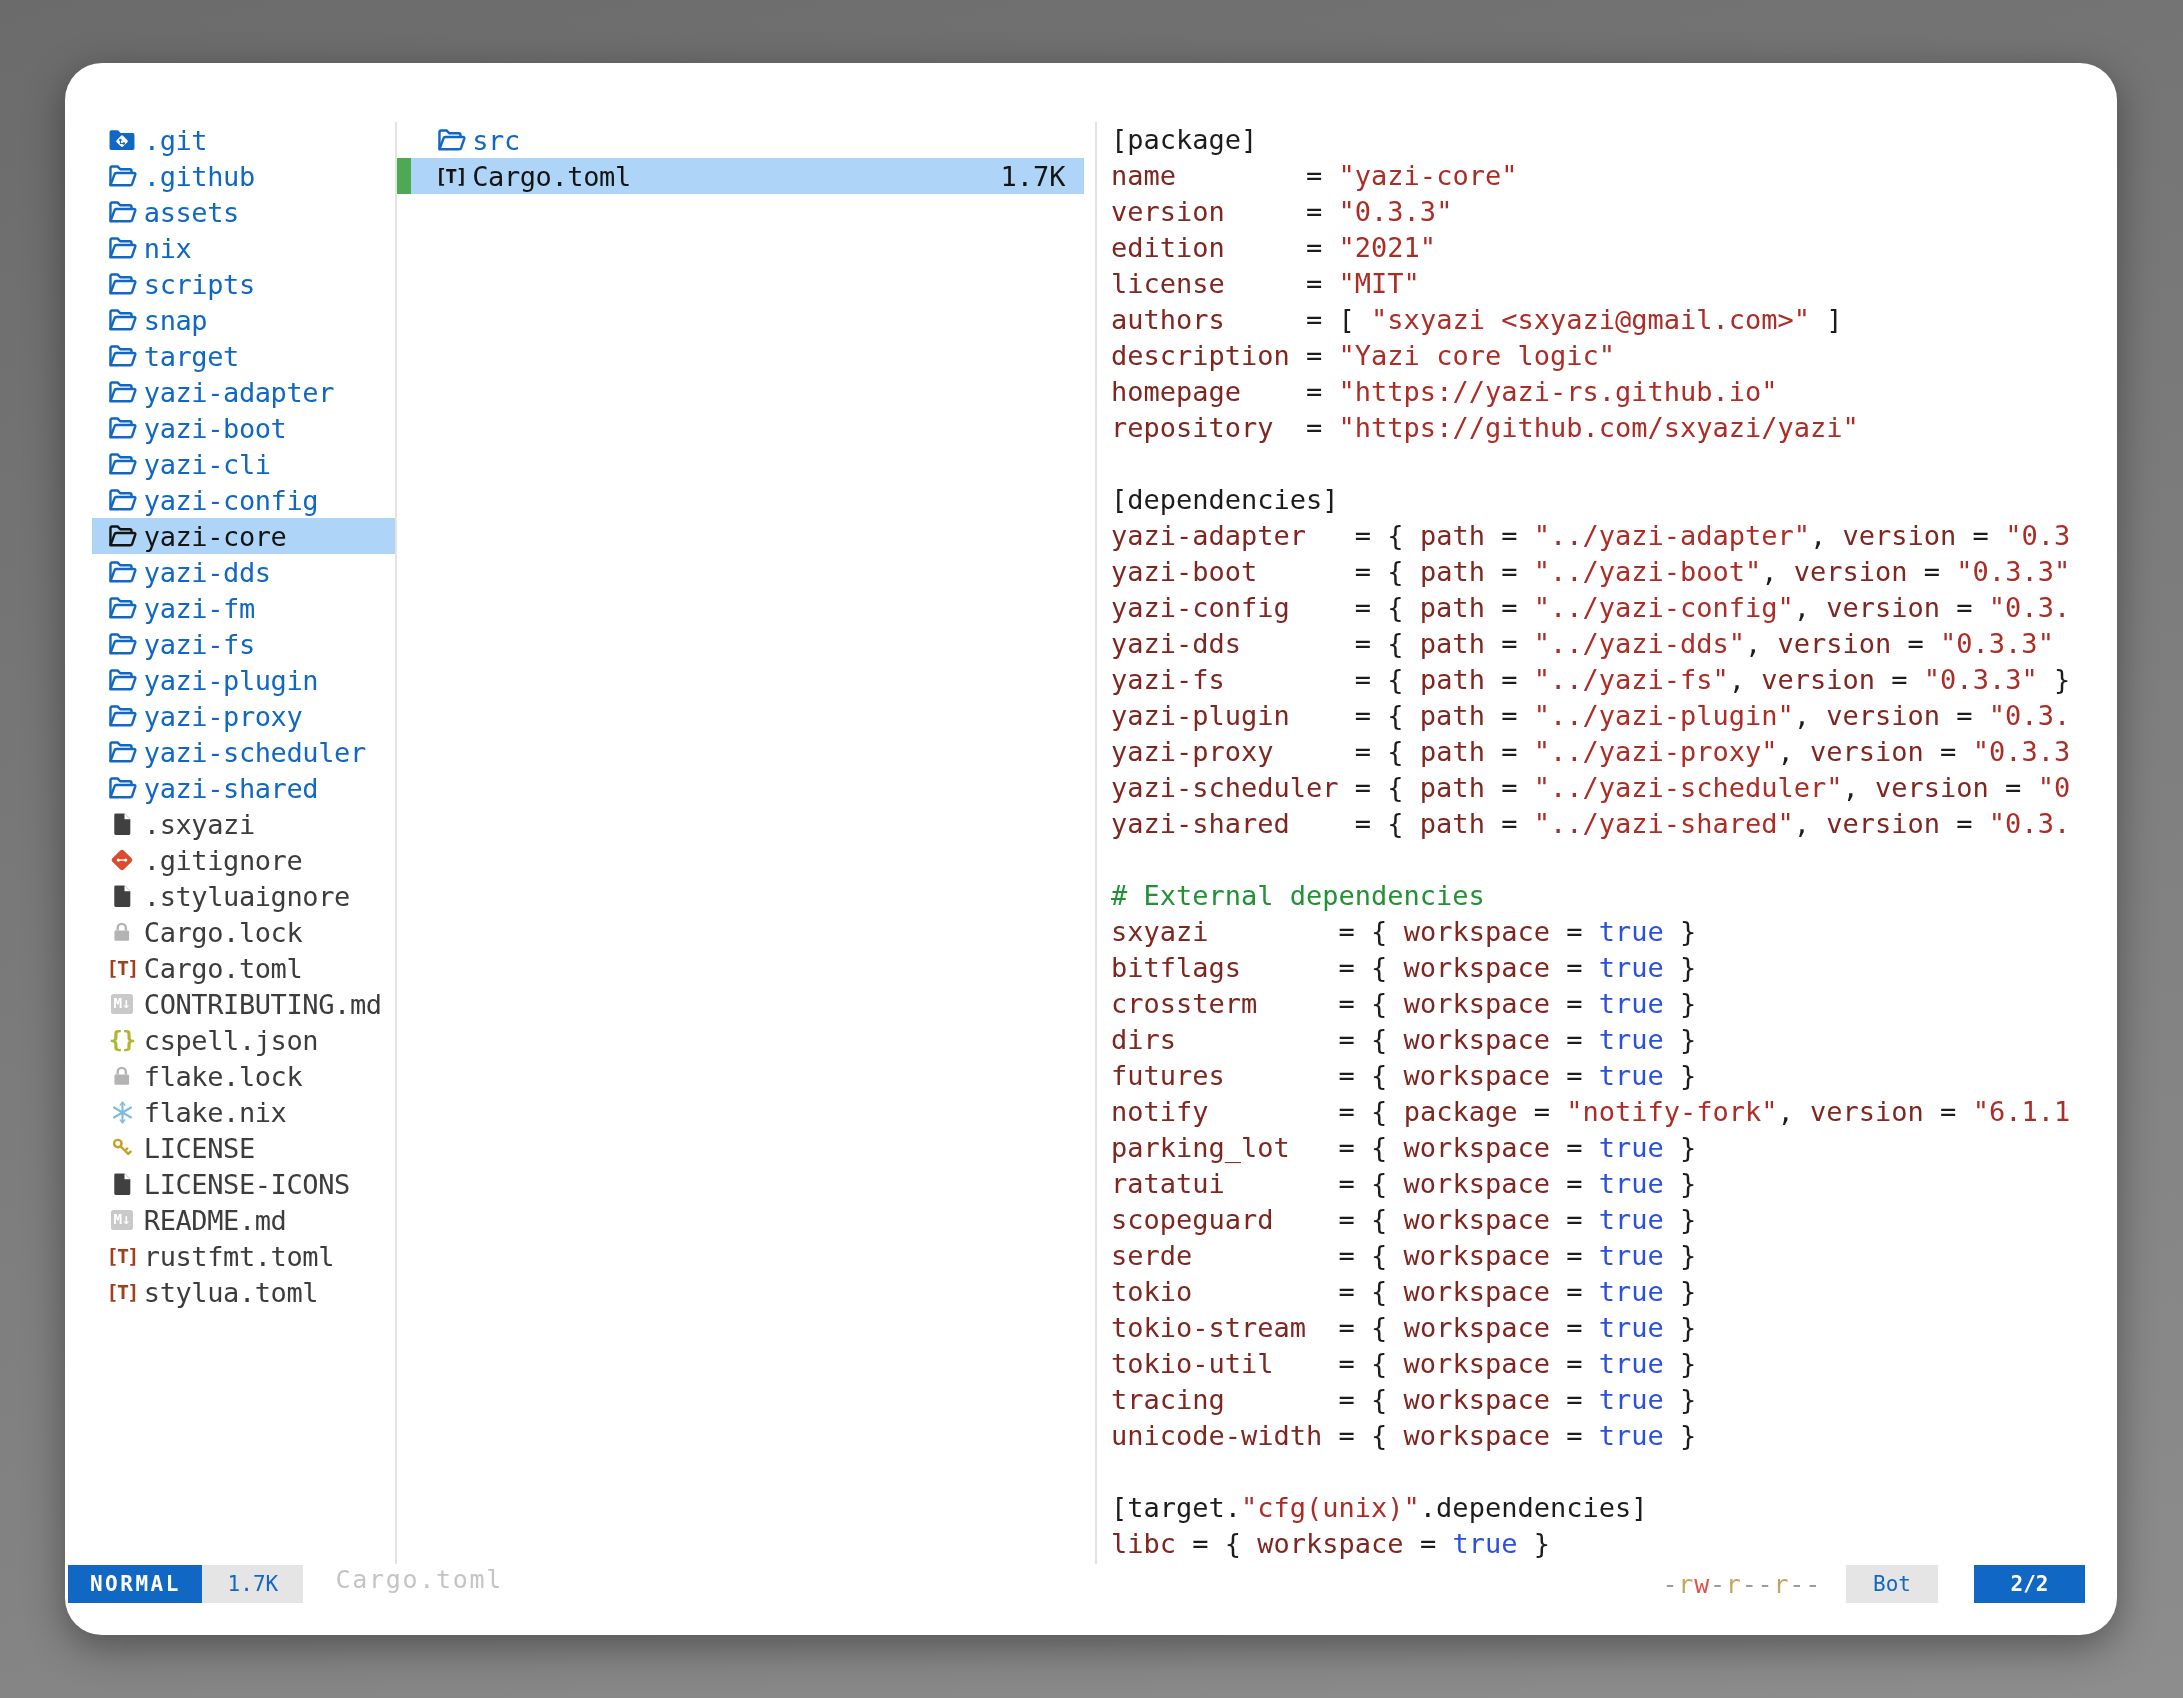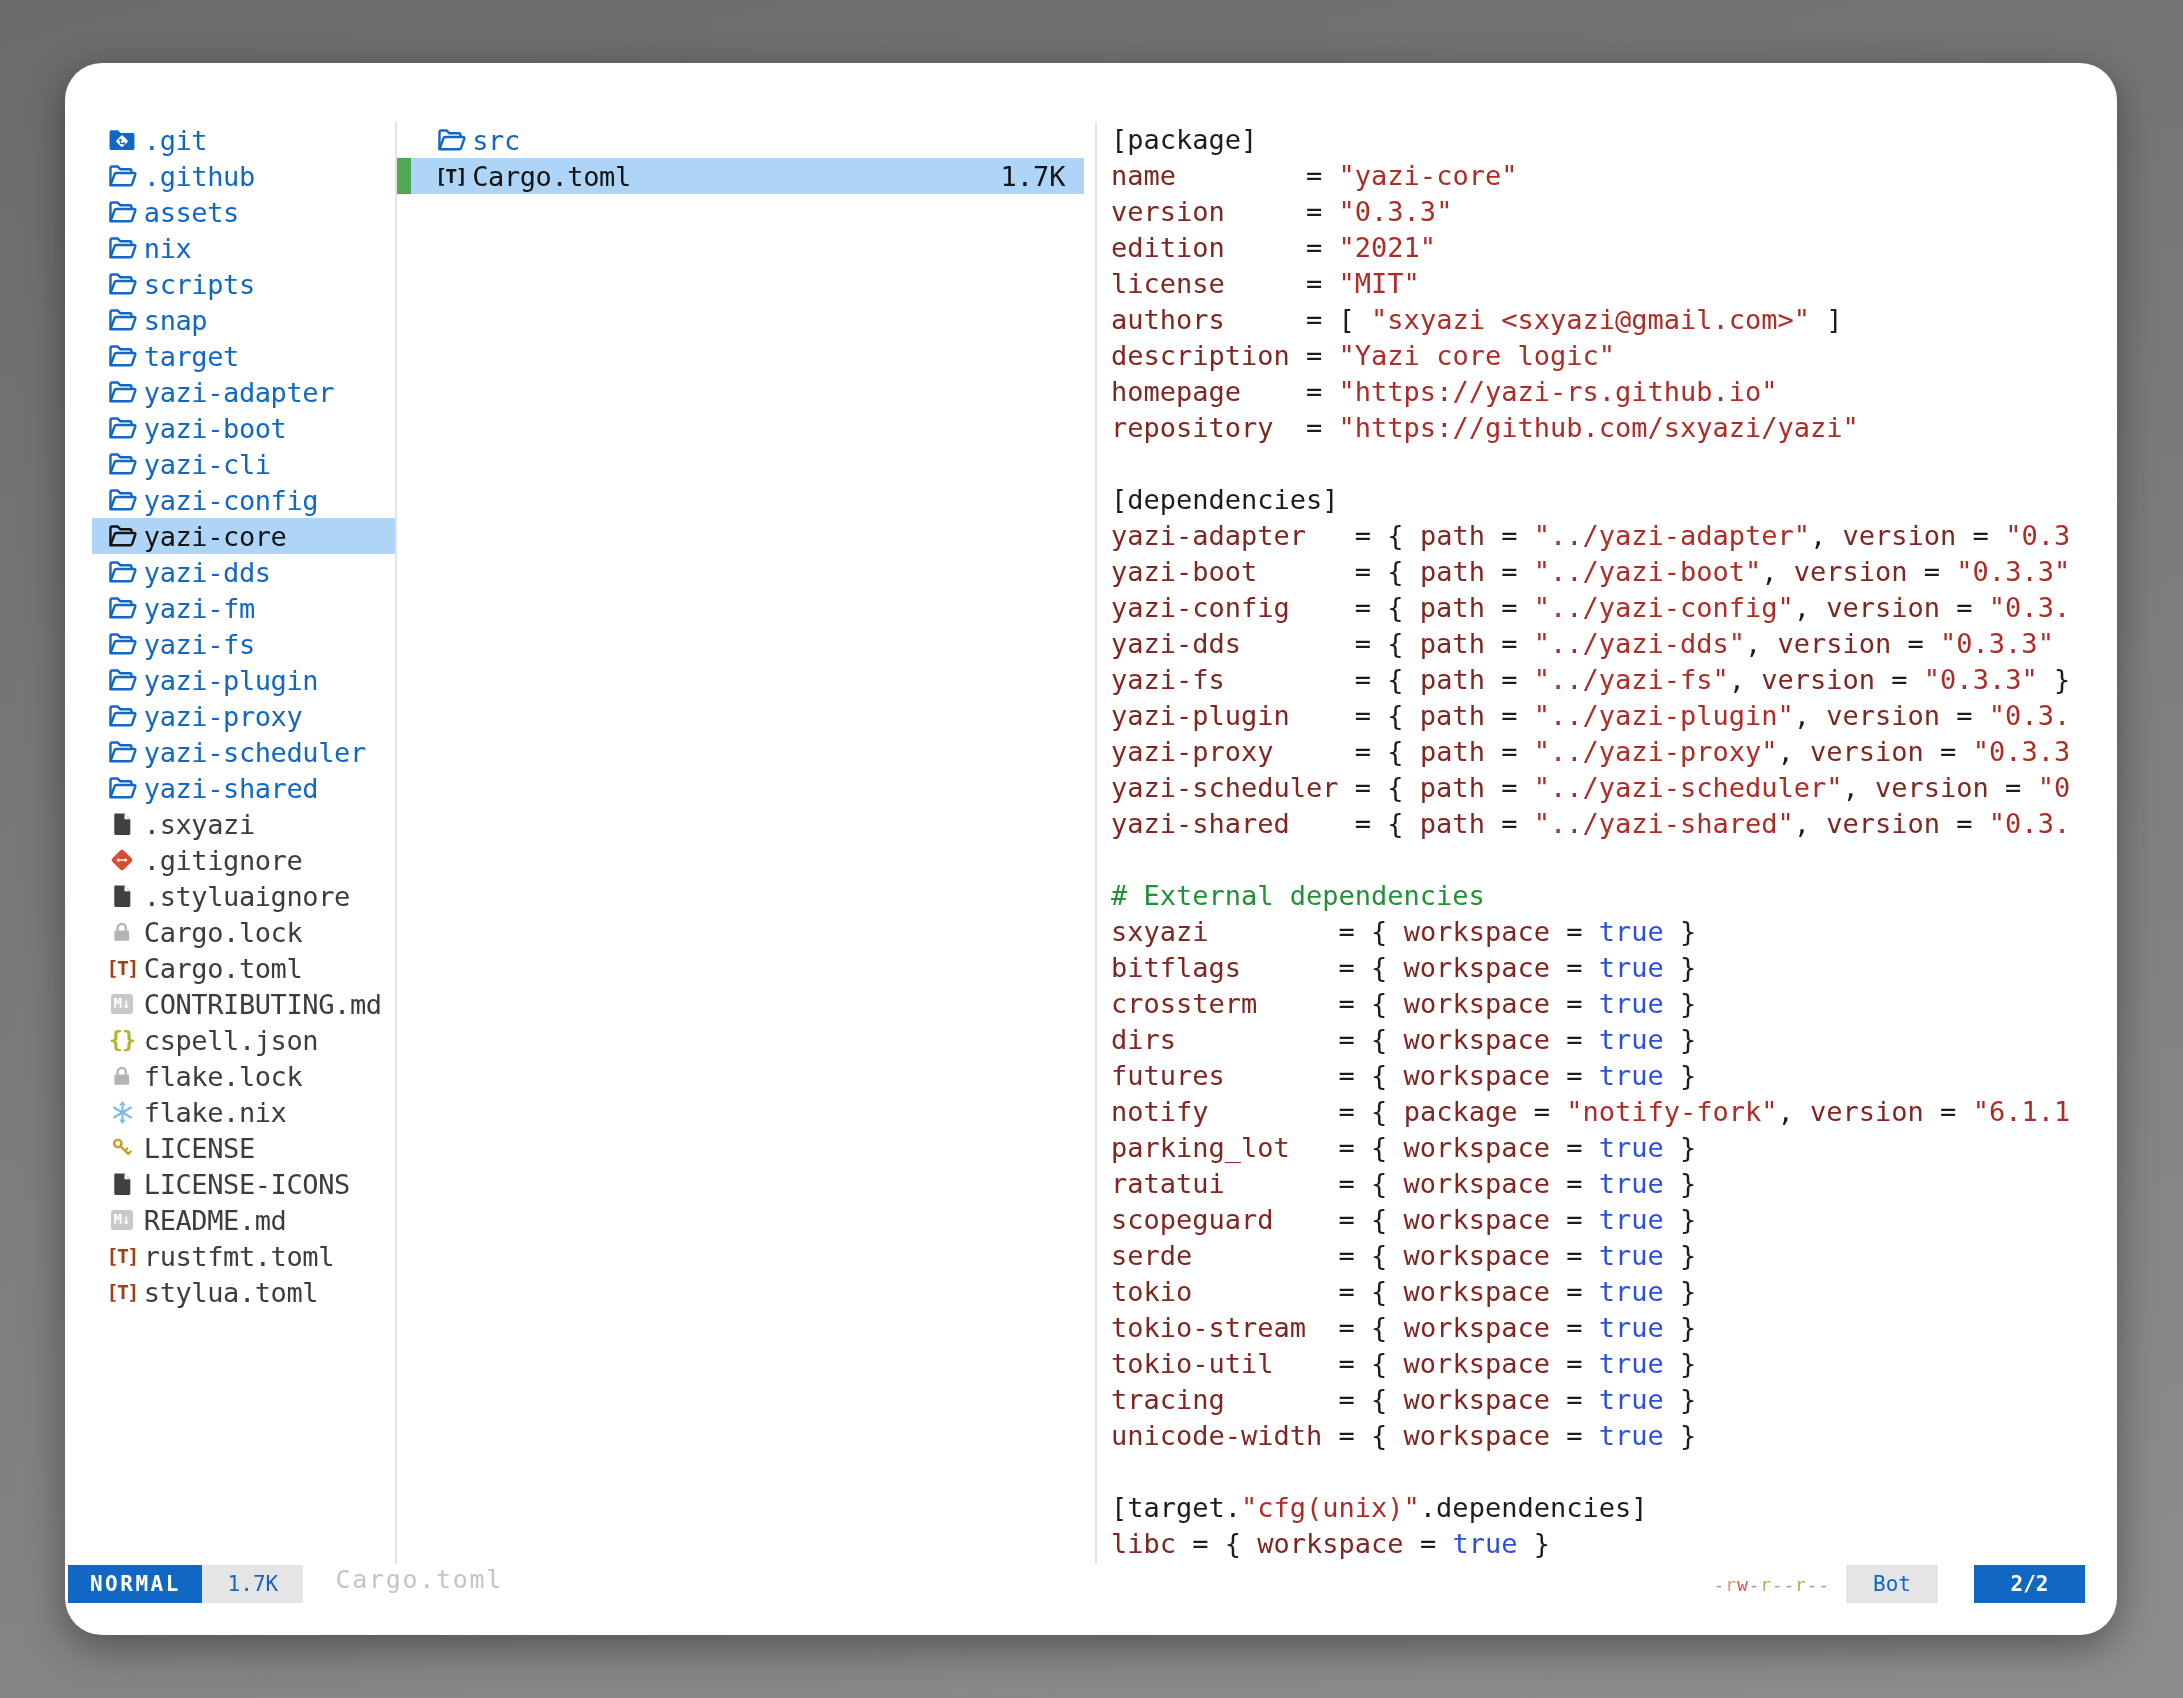--- a/index.html
+++ b/index.html
@@ -78,21 +78,21 @@
   }
   .badge {
     height:38px; display:flex; align-items:center; justify-content:center;
     font-size:21px;
   }
   .mode-badge { width:134px; margin-left:3.4px; background:#1167c4; color:#ffffff;
     font-weight:bold; letter-spacing:2.5px; }
   .size-badge { width:101px; background:#e5e5e5; color:#1167c4; }
   .status-filename { margin-left:32px; color:#c4c4c4; font-size:25px; letter-spacing:1.7px; }
   .status-right { margin-left:auto; display:flex; align-items:center; }
-  .perms { font-size:18px; letter-spacing:0.8px; margin-right:16px; }
+  .perms { font-size:25px; letter-spacing:0.8px; margin-right:25px; }
   .perm-d { color:#9a9aa0; }
   .perm-r { color:#c5a45f; }
   .perm-w { color:#e0534a; }
   .pos-label-badge { width:92px; background:#e5e5e5; color:#1167c4; }
   .pos-badge { width:111px; margin-right:32px; background:#1167c4; color:#ffffff; font-weight:bold;margin-left:36px; }
 </style>
 </head>
 <body>
 
 <div class="window">

